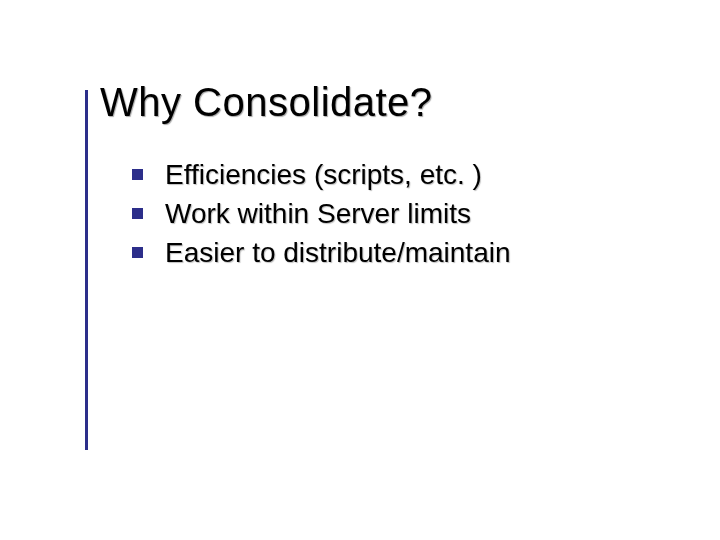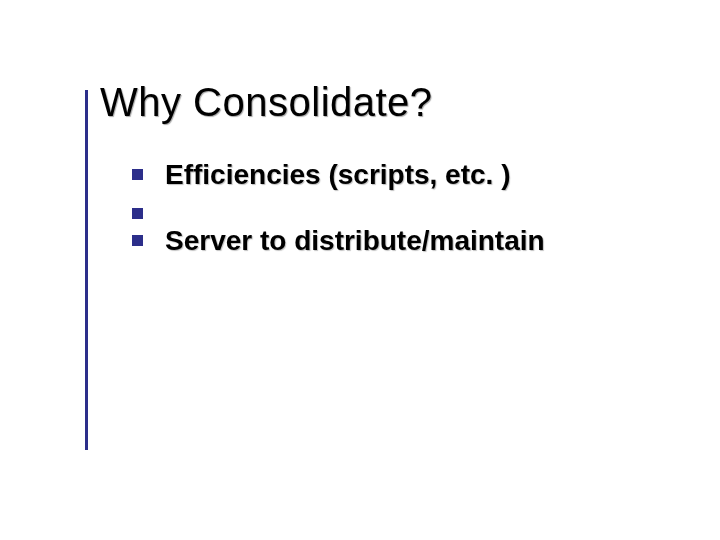--- a/index.html
+++ b/index.html
@@ -30,21 +30,20 @@
   .title {
     font-size: 40px;
     font-weight: 400;
     margin: 0 0 32px 10px;
     letter-spacing: 0.5px;
     text-shadow: 1px 1px 1px rgba(0,0,0,0.35);
   }
   .bullets {
     margin-left: 42px;
     margin-top: 10px;
-    font-weight: bold;
   }
   .bullet-row {
     display: flex;
     align-items: flex-start;
     margin-bottom: 4px;
   }
   .bullet-marker {
     flex: 0 0 auto;
     width: 11px;
     height: 11px;
@@ -70,21 +69,22 @@
 
     <div class="bullet-row">
       <div class="bullet-marker"></div>
       <div class="bullet-text">Efficiencies (scripts, etc. )</div>
     </div>
 
 
 
     <div class="bullet-row">
       <div class="bullet-marker"></div>
+      <div class="bullet-text">Work within Server limits</div>
     </div>
 
     <div class="bullet-row">
       <div class="bullet-marker"></div>
-      <div class="bullet-text">Server to distribute/maintain</div>
+      <div class="bullet-text">Easier to distribute/maintain</div>
     </div>
 
   </div>
 </div>
 
 </body></html>

